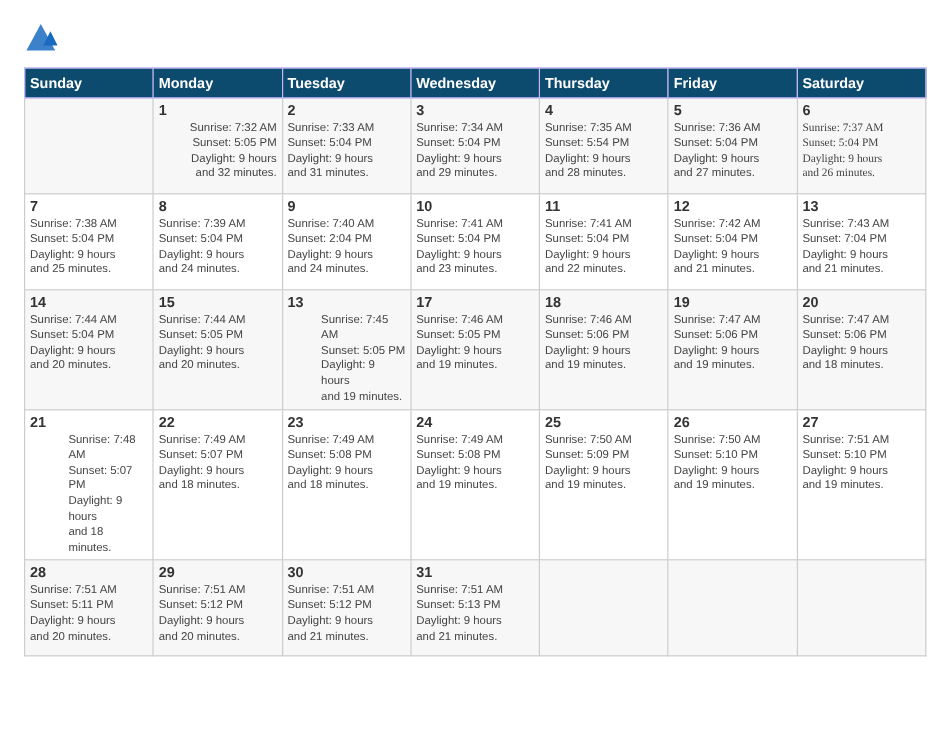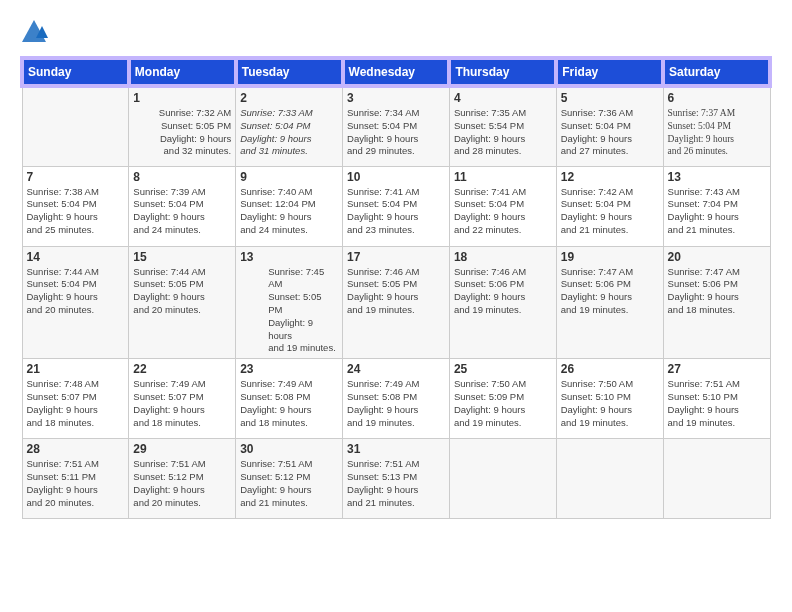--- a/index.html
+++ b/index.html
@@ -57,27 +57,27 @@
     .location {
       font-size: 14px;
       color: #555;
     }
     .calendar {
       width: 100%;
       border-collapse: collapse;
       table-layout: fixed;
     }
     .calendar th {
-      background-color: #1d4ed8;
+      background-color: #0c4a6e;
       color: #fff;
       font-size: 12px;
       font-weight: bold;
       padding: 5px 4px;
       text-align: left;
-      border: 4px solid #c4b5fd;
+      border: 1px solid #c4b5fd;
     }
     .calendar td {
       vertical-align: top;
       border: 1px solid #ccc;
       padding: 3px 4px;
       font-size: 10px;
       color: #333;
       height: 80px;
       width: calc(100%/7);
     }
@@ -143,21 +143,21 @@
           <td class="empty"></td>
           <td>
             <div class="day-number">1</div>
             <div class="day-info" style="white-space: pre-line; text-align: right;">Sunrise: 7:32 AM
 Sunset: 5:05 PM
 Daylight: 9 hours
 and 32 minutes.</div>
           </td>
           <td>
             <div class="day-number">2</div>
-            <div class="day-info" style="white-space: pre-line; font-style: italic;">Sunrise: 7:33 AM
+            <div class="day-info" style="white-space: pre-line;">Sunrise: 7:33 AM
 Sunset: 5:04 PM
 Daylight: 9 hours
 and 31 minutes.</div>
           </td>
           <td>
             <div class="day-number">3</div>
             <div class="day-info" style="white-space: pre-line;">Sunrise: 7:34 AM
 Sunset: 5:04 PM
 Daylight: 9 hours
 and 29 minutes.</div>
@@ -195,21 +195,21 @@
           <td>
             <div class="day-number">8</div>
             <div class="day-info" style="white-space: pre-line;">Sunrise: 7:39 AM
 Sunset: 5:04 PM
 Daylight: 9 hours
 and 24 minutes.</div>
           </td>
           <td>
             <div class="day-number">9</div>
             <div class="day-info" style="white-space: pre-line;">Sunrise: 7:40 AM
-Sunset: 12:04 PM
+Sunset: 2:04 PM
 Daylight: 9 hours
 and 24 minutes.</div>
           </td>
           <td>
             <div class="day-number">10</div>
             <div class="day-info" style="white-space: pre-line;">Sunrise: 7:41 AM
 Sunset: 5:04 PM
 Daylight: 9 hours
 and 23 minutes.</div>
           </td>
@@ -282,21 +282,21 @@
             <div class="day-number">20</div>
             <div class="day-info" style="white-space: pre-line;">Sunrise: 7:47 AM
 Sunset: 5:06 PM
 Daylight: 9 hours
 and 18 minutes.</div>
           </td>
         </tr>
         <tr class="week-row">
           <td>
             <div class="day-number">21</div>
-            <div class="day-info" style="white-space: pre-line;">Sunrise: 7:48 AM
+            <div class="day-info" style="white-space: pre-line; margin-left: 32px;">Sunrise: 7:48 AM
 Sunset: 5:07 PM
 Daylight: 9 hours
 and 18 minutes.</div>
           </td>
           <td>
             <div class="day-number">22</div>
             <div class="day-info" style="white-space: pre-line;">Sunrise: 7:49 AM
 Sunset: 5:07 PM
 Daylight: 9 hours
 and 18 minutes.</div>

